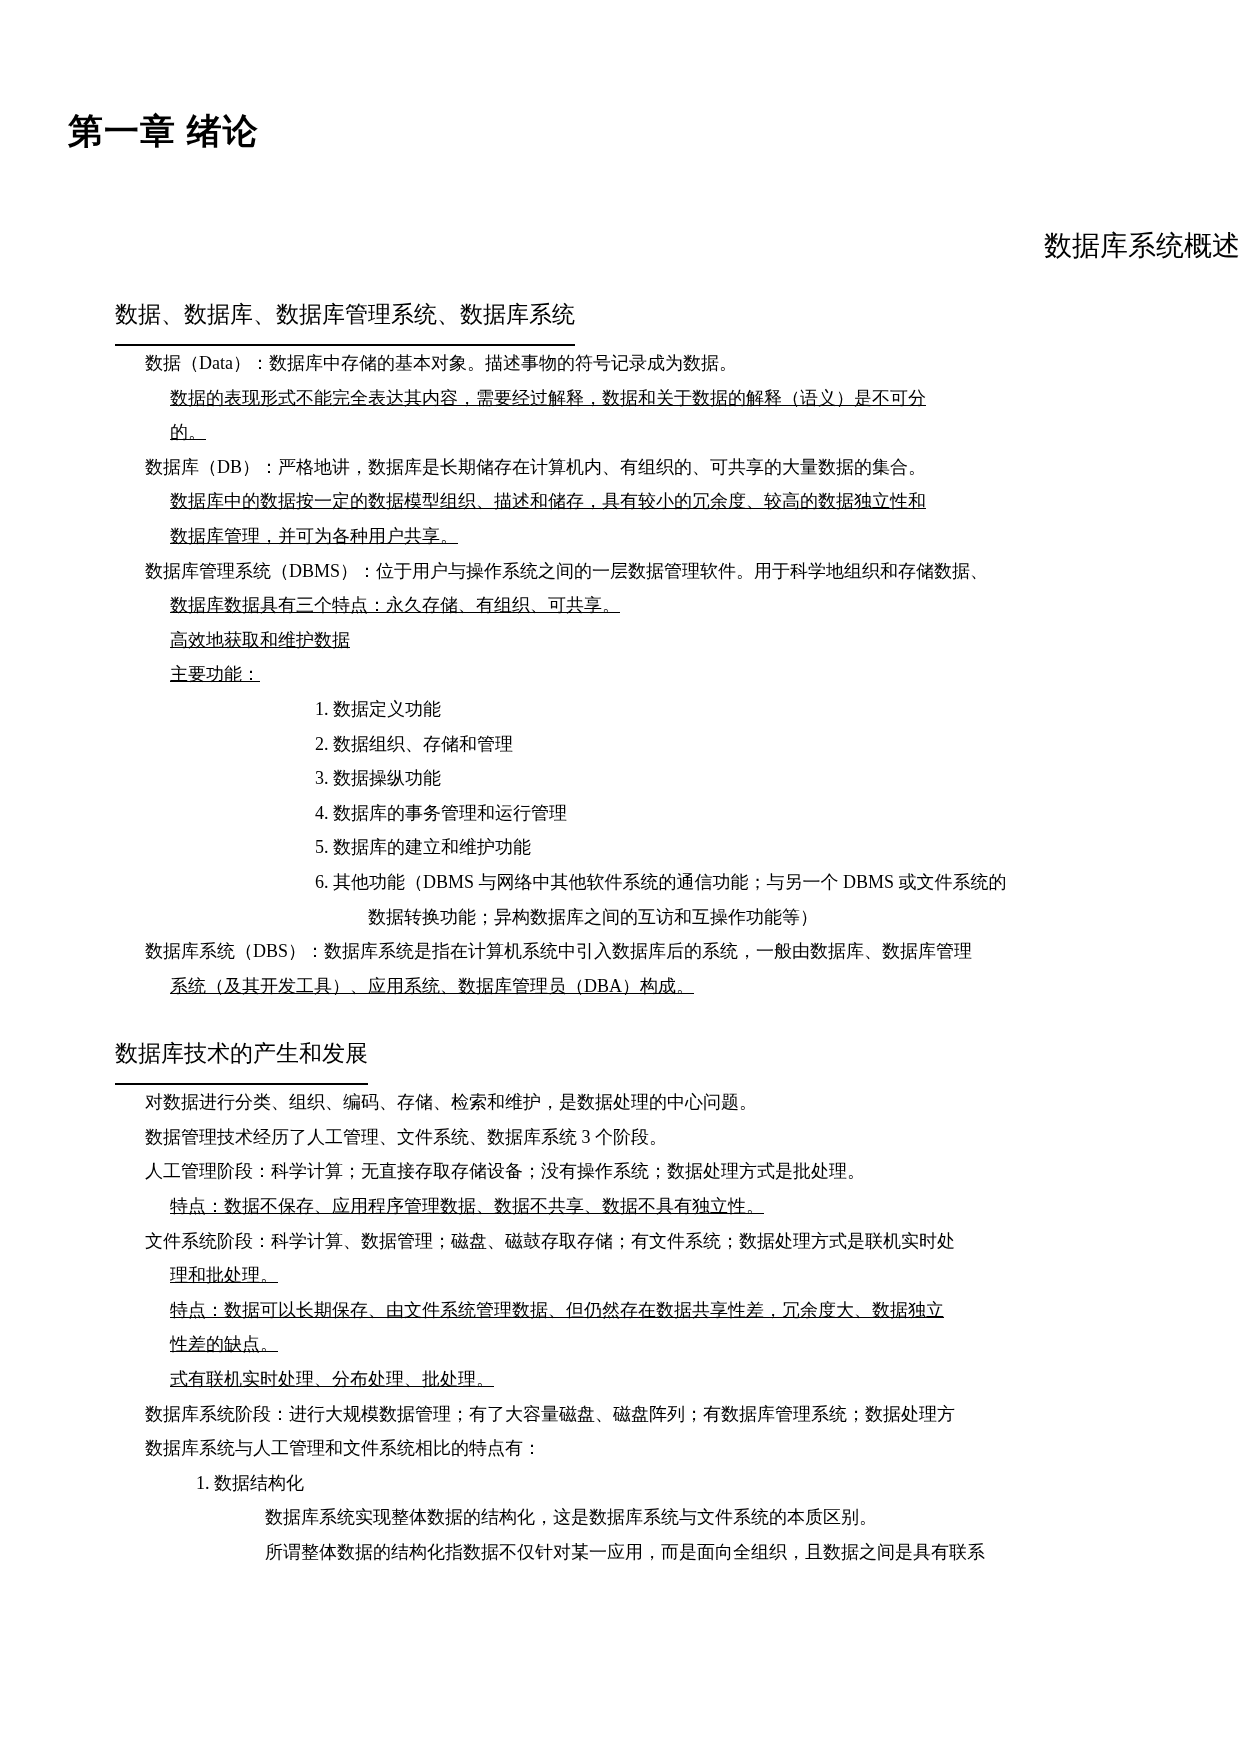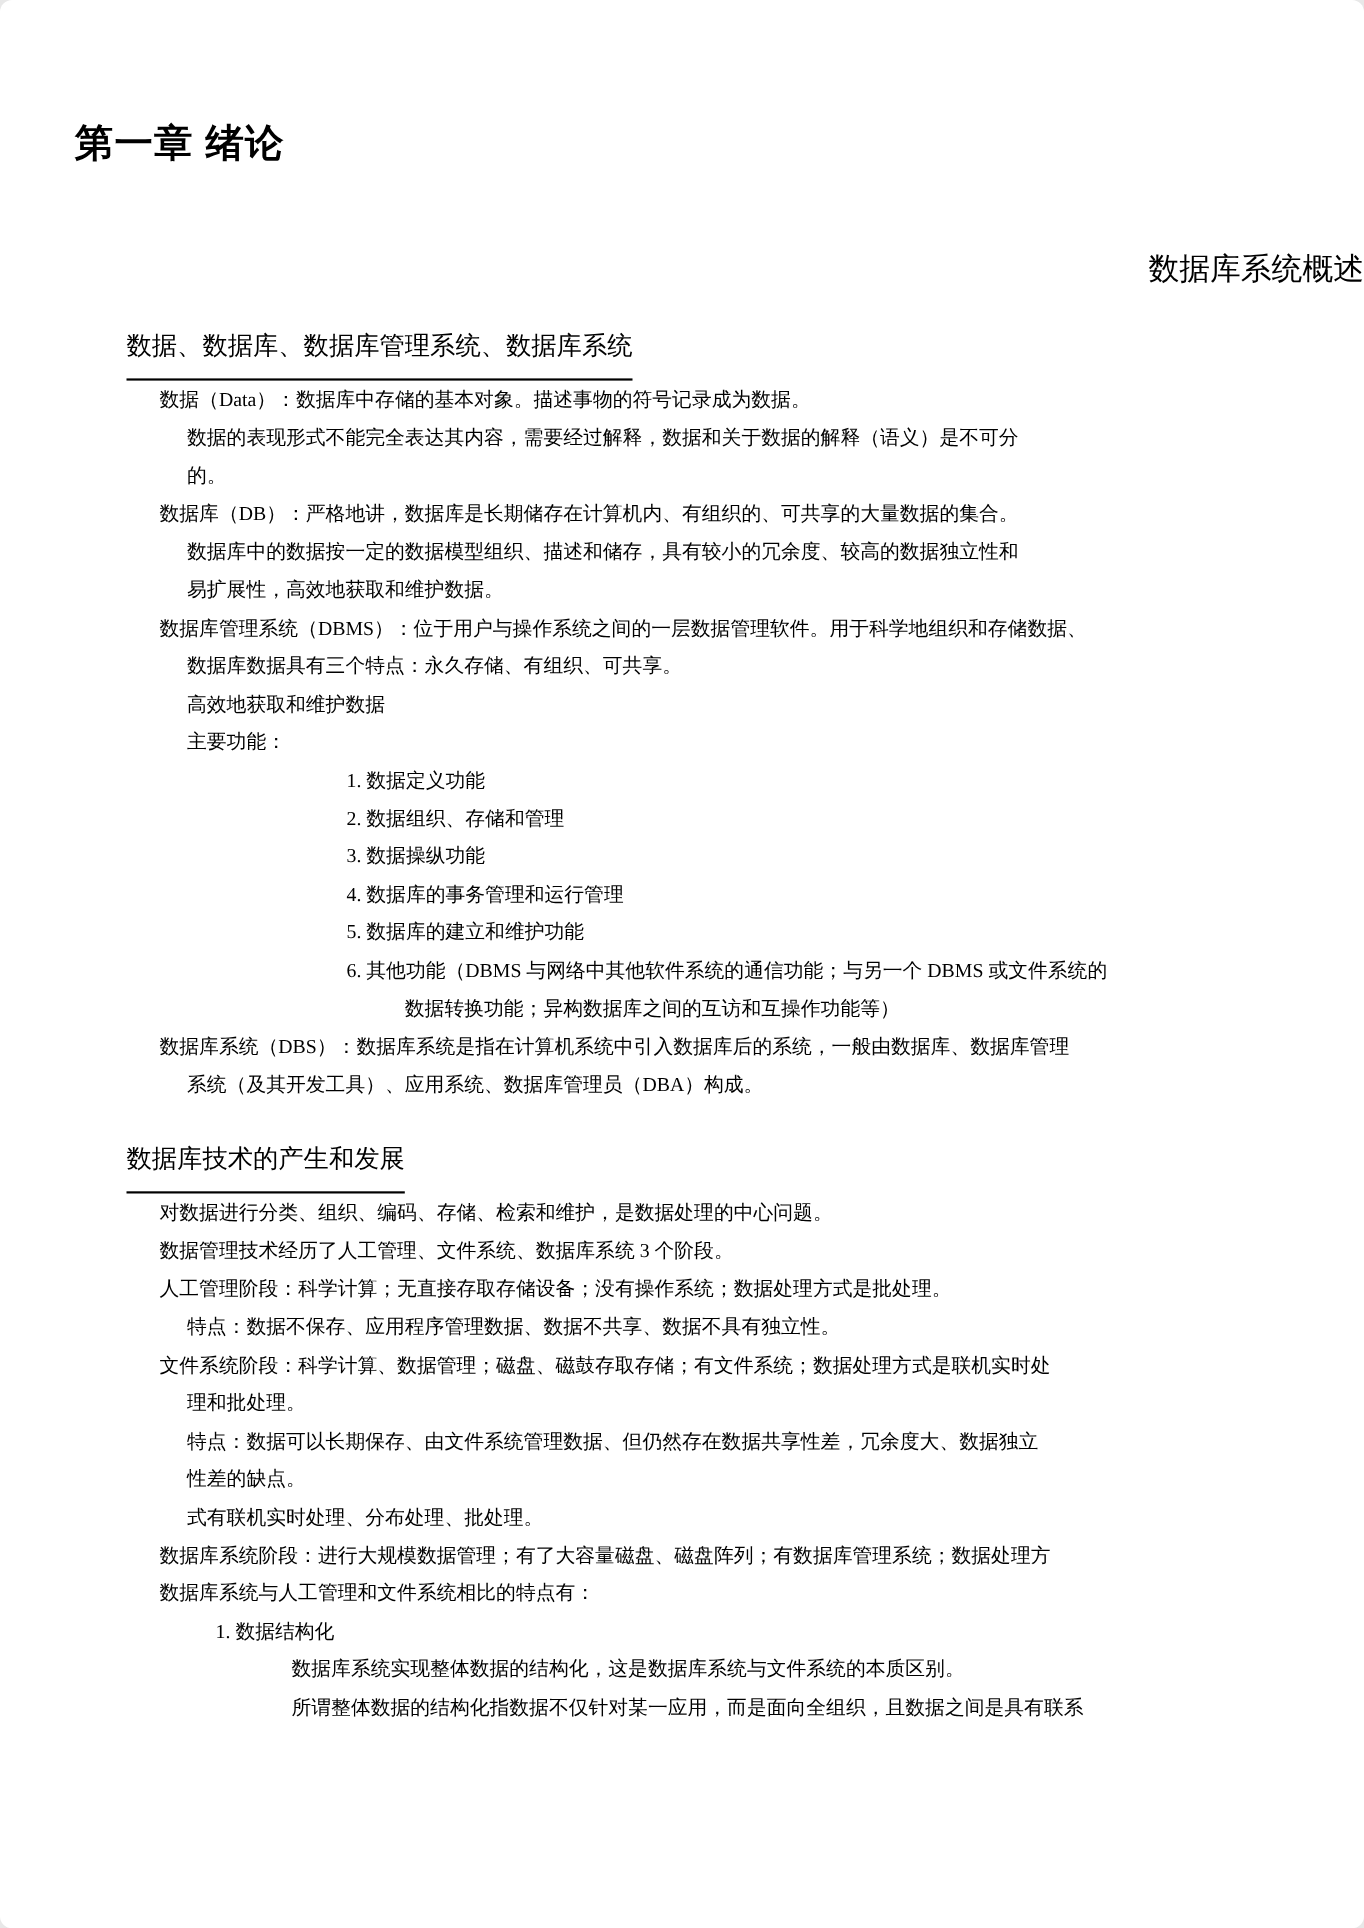--- a/index.html
+++ b/index.html
@@ -5,21 +5,20 @@
   html, body { margin: 0; padding: 0; background: #e8e8e8; }
   .page {
     width: 1240px;
     height: 1753px;
     margin: 0 auto;
     background: #ffffff;
     color: #000000;
     font-family: "Liberation Serif", serif;
     overflow: hidden;
     position: relative;
-    border-radius: 11px;
   }
   .chapter-title {
     padding-top: 110px;
     margin-left: 68px;
     font-size: 35px;
     line-height: 42px;
     font-weight: bold;
     font-family: "Liberation Sans", sans-serif;
     letter-spacing: 1px;
   }
@@ -39,21 +38,21 @@
   .section-heading .u {
     border-bottom: 2px solid #000;
     padding-bottom: 17px;
   }
   .line {
     font-size: 18px;
     line-height: 34.6px;
     white-space: nowrap;
   }
   .i1    { margin-left: 145px; }
-  .i2    { margin-left: 170px; }
+  .i2    { margin-left: 170px; text-decoration: underline; }
   .list  { margin-left: 315px; }
   .list2 { margin-left: 368px; }
   .flist { margin-left: 196px; }
   .fbody { margin-left: 265px; }
 </style>
 </head>
 <body>
 
 <div class="page">
 
@@ -61,21 +60,21 @@
 
   <div class="overview-heading">数据库系统概述</div>
 
   <div class="section-heading"><span class="u">数据、数据库、数据库管理系统、数据库系统</span></div>
 
   <div class="line i1">数据（Data）：数据库中存储的基本对象。描述事物的符号记录成为数据。</div>
   <div class="line i2">数据的表现形式不能完全表达其内容，需要经过解释，数据和关于数据的解释（语义）是不可分</div>
   <div class="line i2">的。</div>
   <div class="line i1">数据库（DB）：严格地讲，数据库是长期储存在计算机内、有组织的、可共享的大量数据的集合。</div>
   <div class="line i2">数据库中的数据按一定的数据模型组织、描述和储存，具有较小的冗余度、较高的数据独立性和</div>
-  <div class="line i2">易扩展性，高效地获取和维护数据。</div>
+  <div class="line i2">数据库管理，并可为各种用户共享。</div>
   <div class="line i1">数据库管理系统（DBMS）：位于用户与操作系统之间的一层数据管理软件。用于科学地组织和存储数据、</div>
   <div class="line i2">数据库数据具有三个特点：永久存储、有组织、可共享。</div>
   <div class="line i2">高效地获取和维护数据</div>
   <div class="line i2">主要功能：</div>
   <div class="line list">1. 数据定义功能</div>
   <div class="line list">2. 数据组织、存储和管理</div>
   <div class="line list">3. 数据操纵功能</div>
   <div class="line list">4. 数据库的事务管理和运行管理</div>
   <div class="line list">5. 数据库的建立和维护功能</div>
   <div class="line list">6. 其他功能（DBMS 与网络中其他软件系统的通信功能；与另一个 DBMS 或文件系统的</div>

